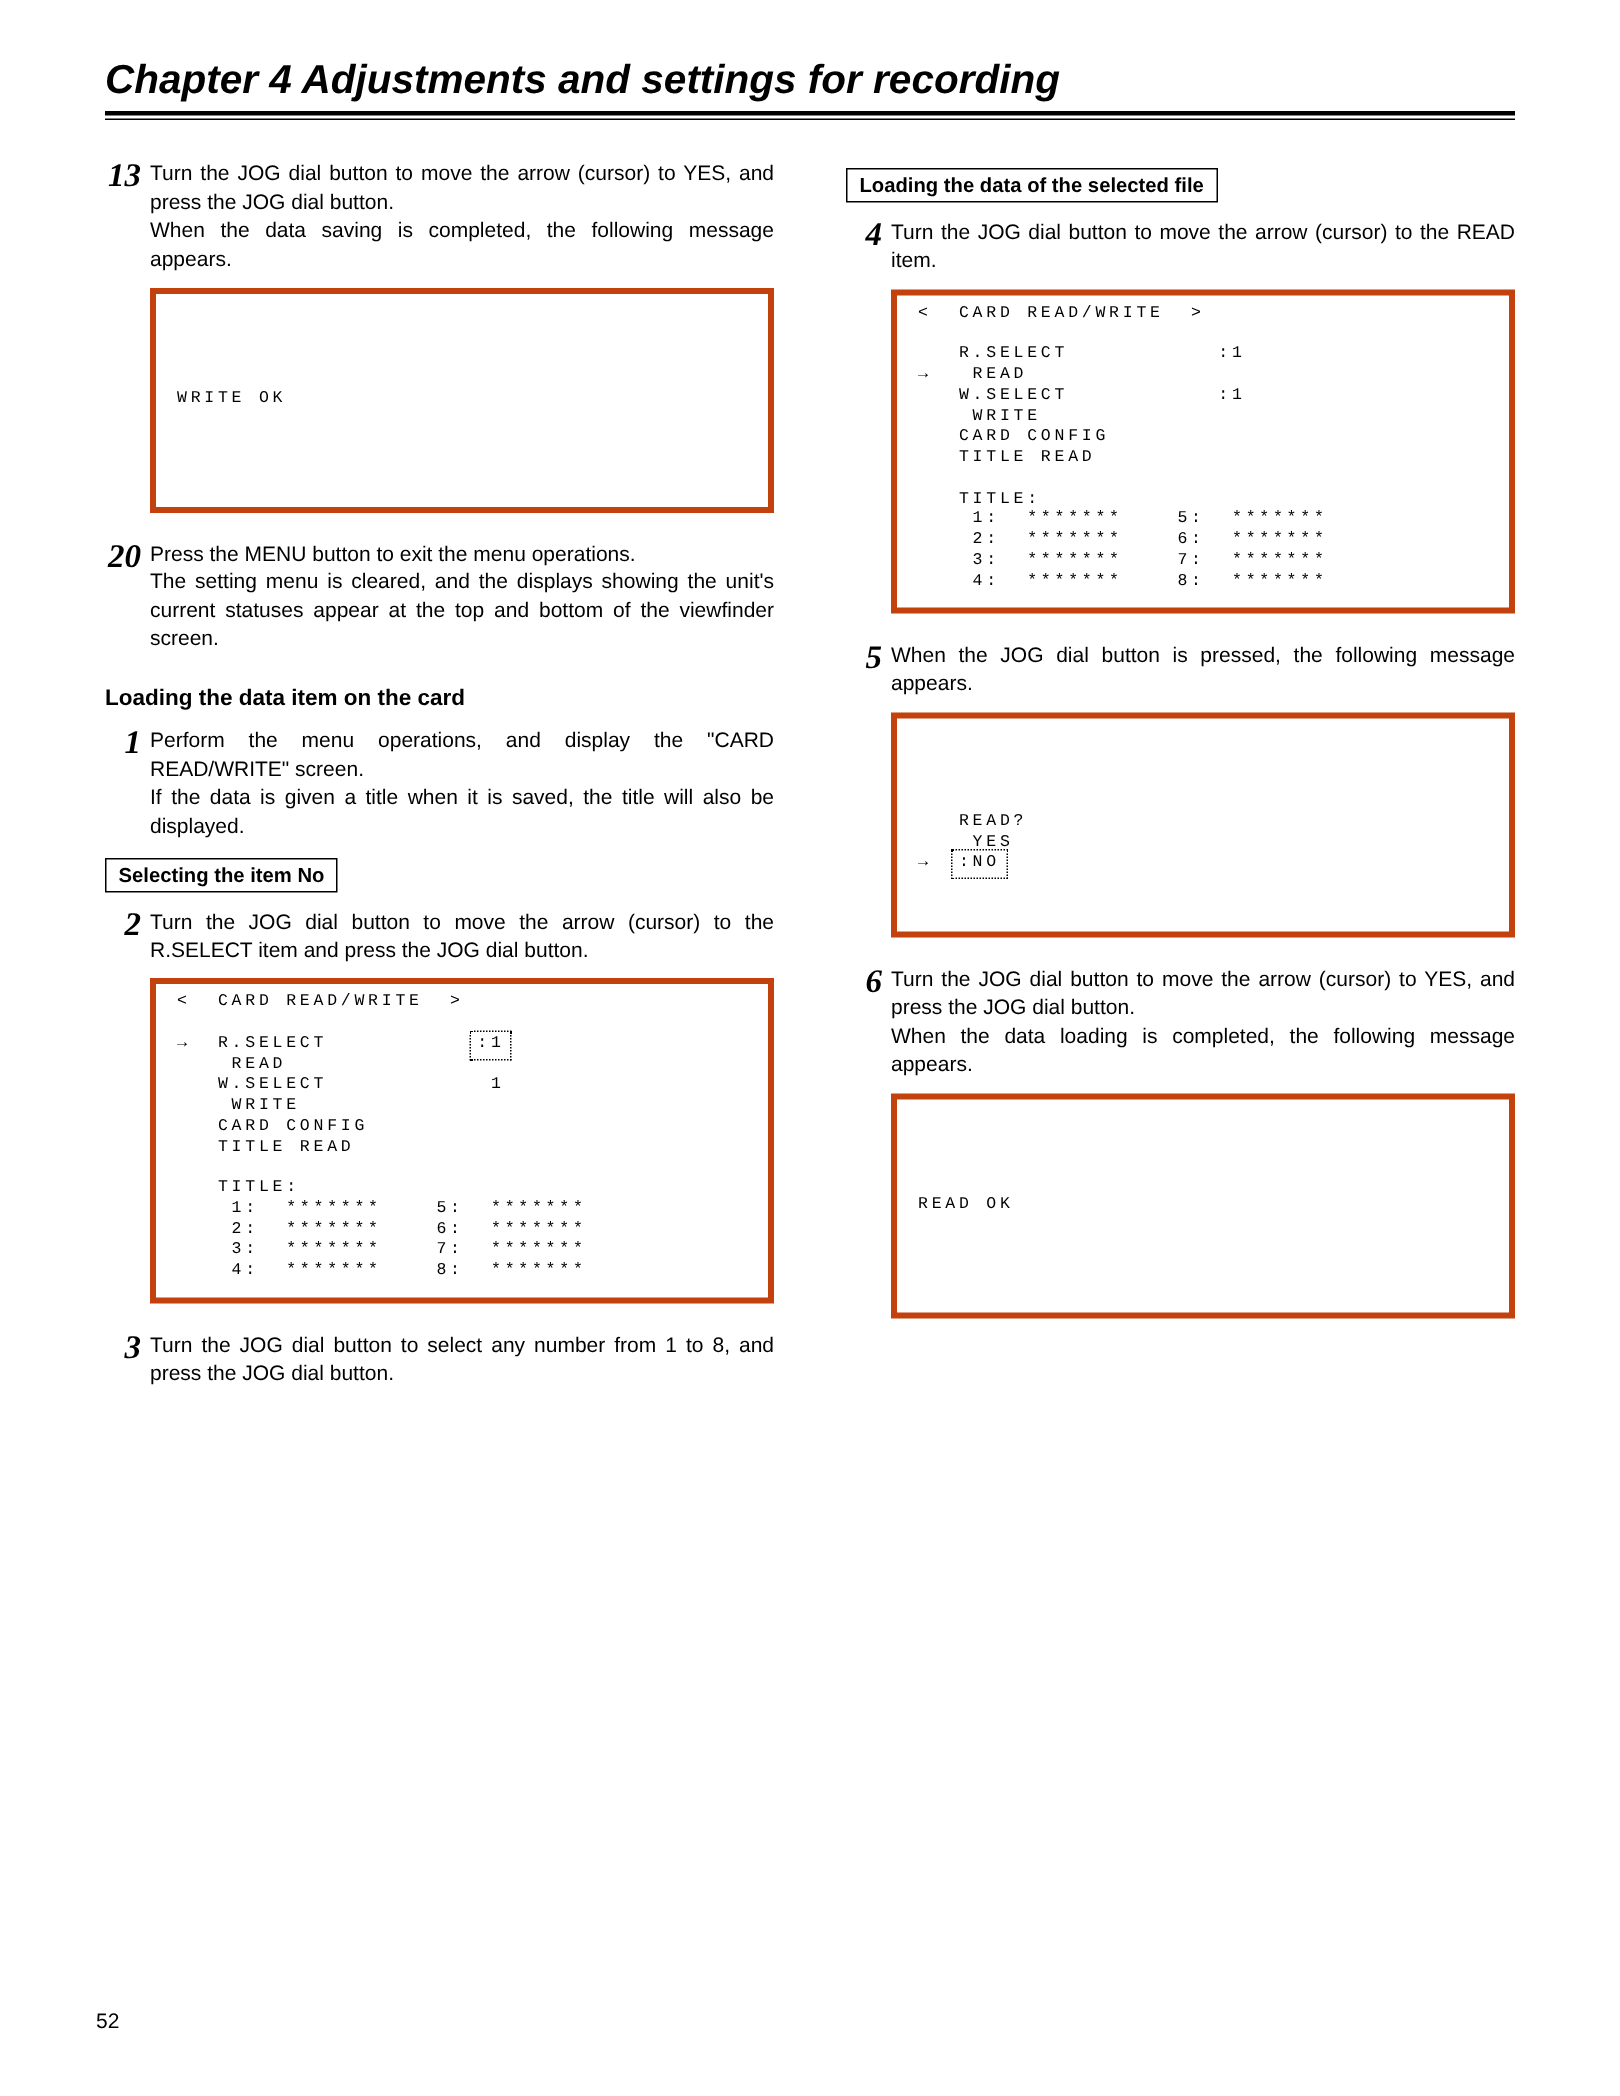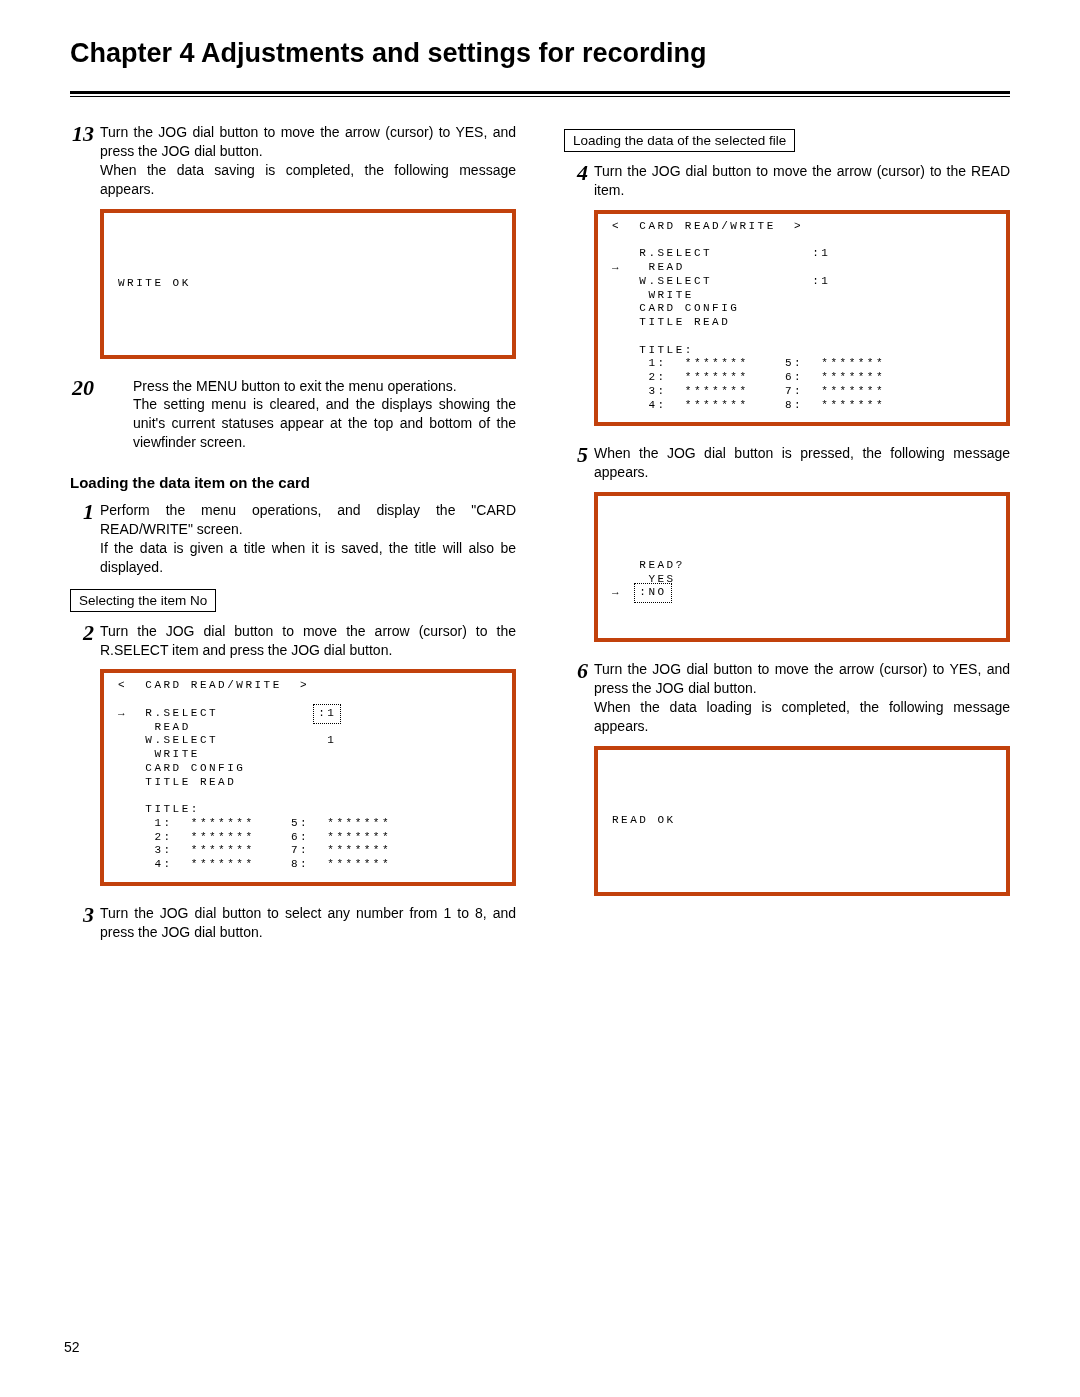--- a/index.html
+++ b/index.html
@@ -11,23 +11,24 @@
     color: #000;
   }
   .page {
     width: 1080px;
     height: 1397px;
     padding: 30px 70px 40px 70px;
     position: relative;
   }
   .chapter-title {
     font-size: 27px;
+    font-style: italic;
     font-weight: bold;
     margin-top: 8px;
-    margin-bottom: 22px;
+    margin-bottom: 5px;
   }
   .double-rule {
     border-top: 3px solid #000;
     border-bottom: 1px solid #000;
     height: 6px;
     margin-bottom: 26px;
   }
   .columns {
     display: flex;
     gap: 48px;
@@ -78,21 +79,21 @@
   .section-heading {
     font-size: 15px;
     font-weight: bold;
     margin: 22px 0 10px 0;
   }
   .boxed-heading {
     display: inline-block;
     border: 1px solid #000;
     padding: 3px 8px;
     font-size: 13.5px;
-    font-weight: normal;
+    font-weight: bold;
     margin: 6px 0 10px 0;
   }
   .page-number {
     position: absolute;
     bottom: 42px;
     left: 64px;
     font-size: 14px;
   }
   .dotted-sel {
     position: relative;
@@ -125,21 +126,21 @@
           <span>When the data saving is completed, the following message appears.</span>
         </div>
       </div>
 
       <div class="screenbox">
         <div class="screen-inner">WRITE OK</div>
       </div>
 
       <div class="step">
         <div class="step-num">20</div>
-        <div class="step-body" style="white-space:pre-line;margin-left:33px;">Press the MENU button to exit the menu operations.
+        <div class="step-body" style="white-space:pre-line;">Press the MENU button to exit the menu operations.
 The setting menu is cleared, and the displays showing the unit's current statuses appear at the top and bottom of the viewfinder screen.</div>
       </div>
 
       <div class="section-heading">Loading the data item on the card</div>
 
       <div class="step">
         <div class="step-num">1</div>
         <div class="step-body">
           <span>Perform the menu operations, and display the "CARD READ/WRITE" screen.</span><br>
           <span>If the data is given a title when it is saved, the title will also be displayed.</span>

